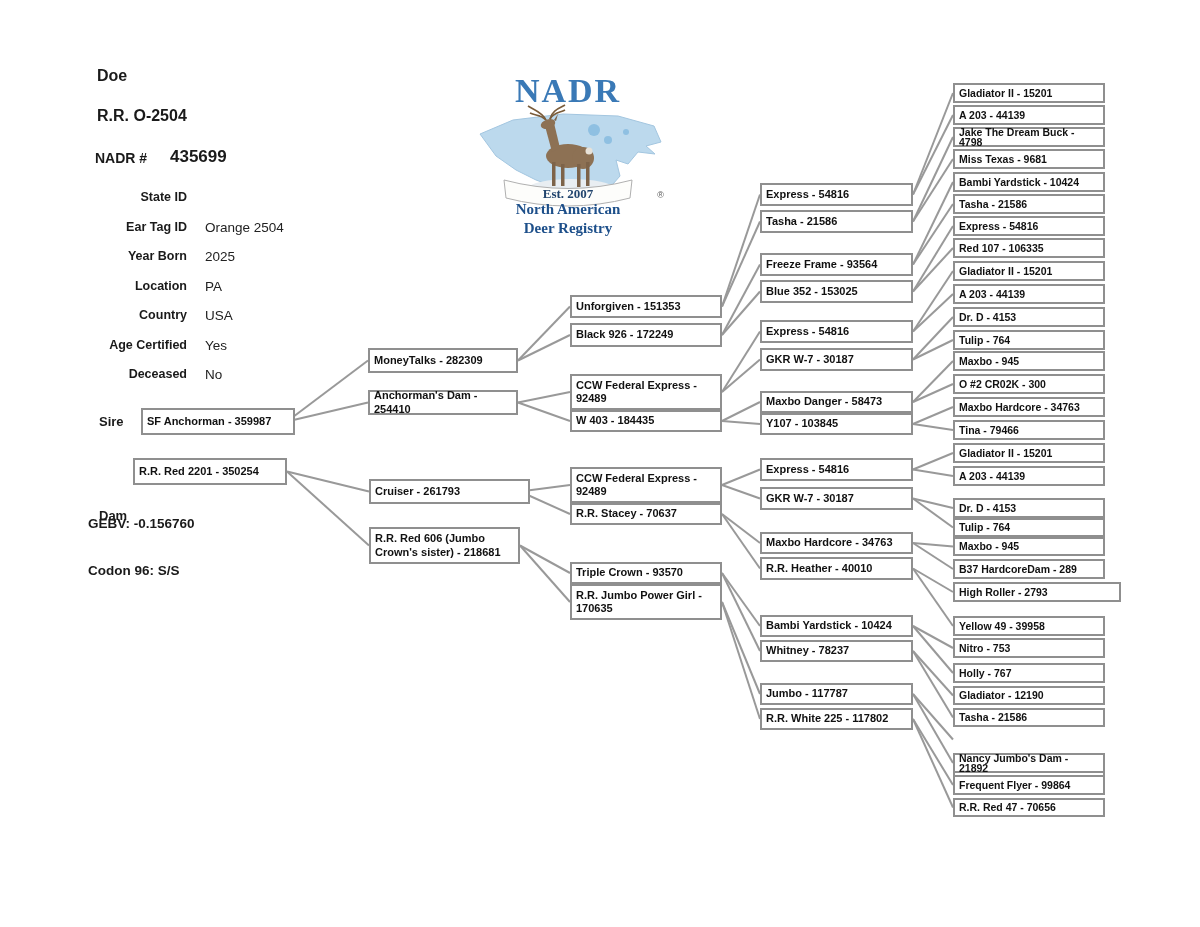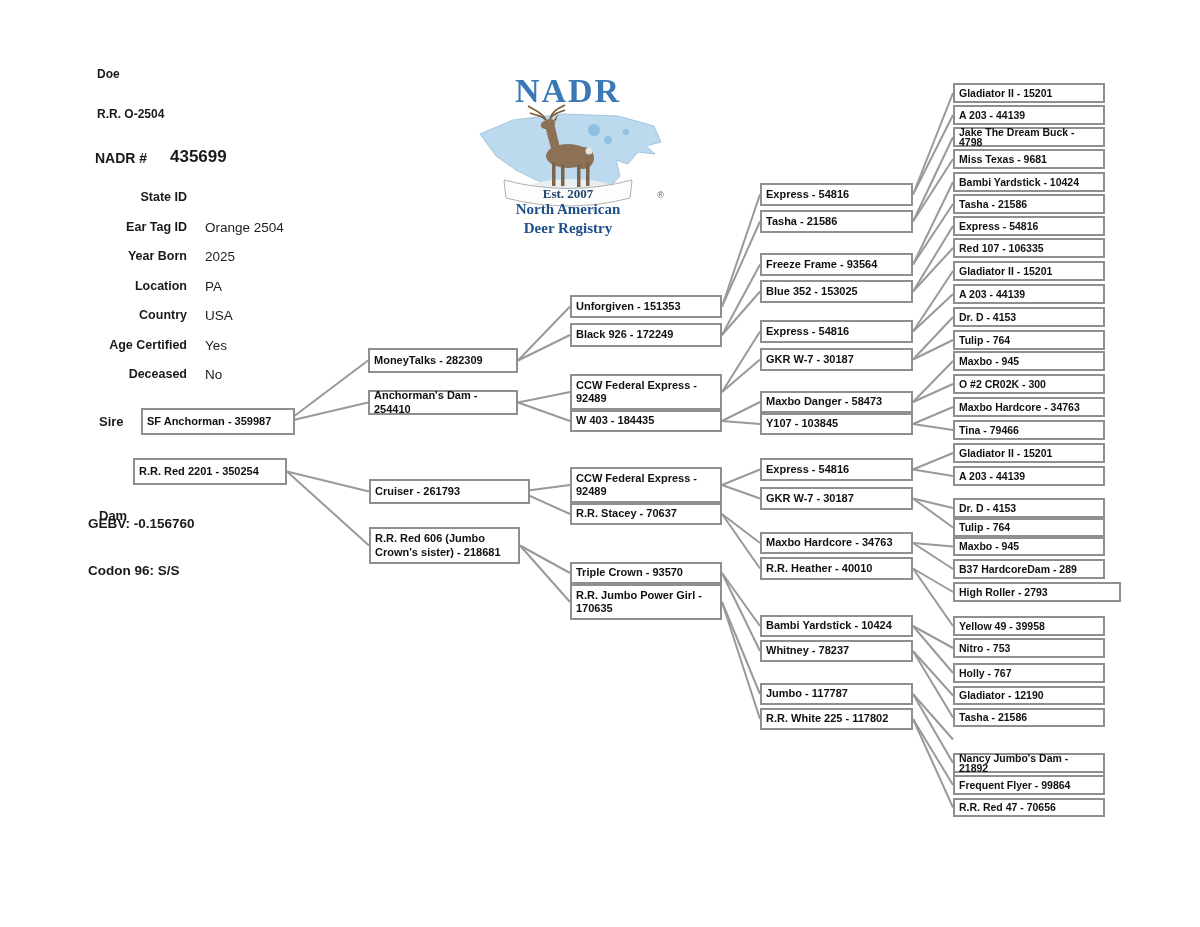--- a/index.html
+++ b/index.html
@@ -1,20 +1,20 @@
 <!DOCTYPE html>
 <html><head>
 <meta charset="utf-8">
 <style>
   html,body{margin:0;padding:0;background:#fff;}
   body{width:1200px;height:927px;position:relative;overflow:hidden;
        font-family:"Liberation Sans",sans-serif;color:#1a1a1a;}
   .abs{position:absolute;}
   
-  .title{font-size:12px;font-weight:bold;}
+  .title{font-size:16px;font-weight:bold;}
   .nadr-label{font-size:14px;font-weight:bold;}
   .nadr-number{font-size:17px;font-weight:bold;}
   .info-row{position:absolute;left:37px;width:300px;height:18px;}
   .info-row .lbl{display:inline-block;width:150px;text-align:right;
                  font-size:12.5px;font-weight:bold;vertical-align:top;}
   .info-row .val{display:inline-block;margin-left:18px;font-size:13.5px;
                  font-weight:normal;color:#222;vertical-align:top;}
   .gene-line{font-size:13.5px;font-weight:bold;}
   .parent-label{font-size:13px;font-weight:bold;}
   

